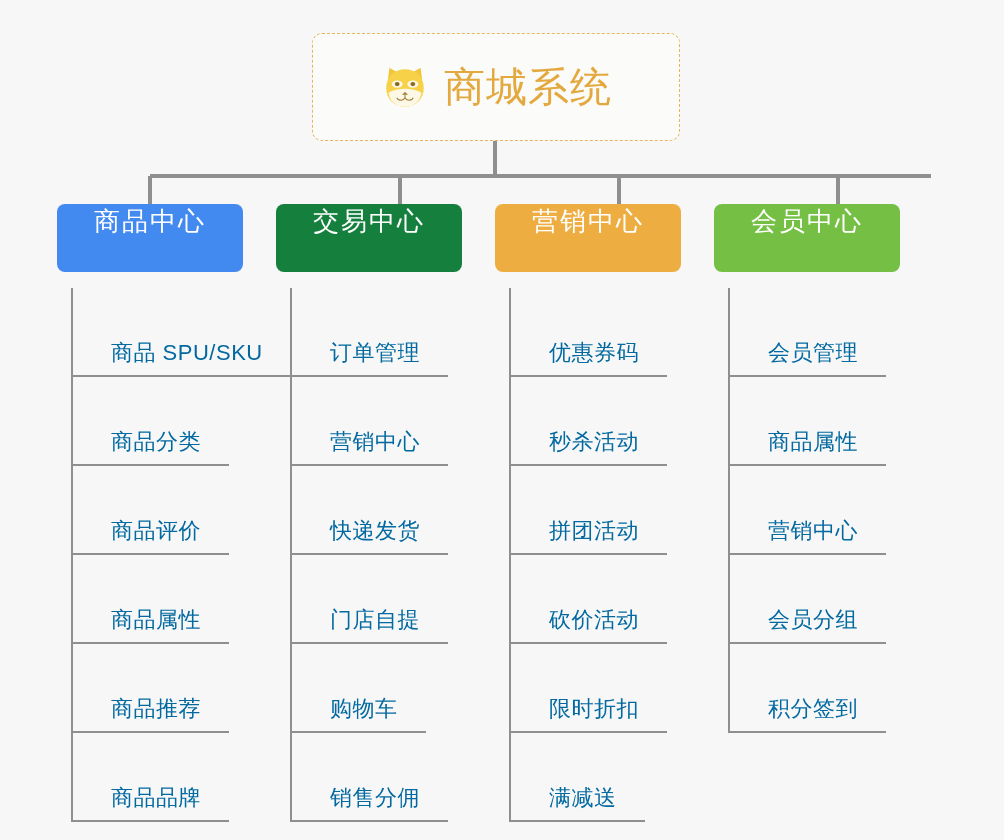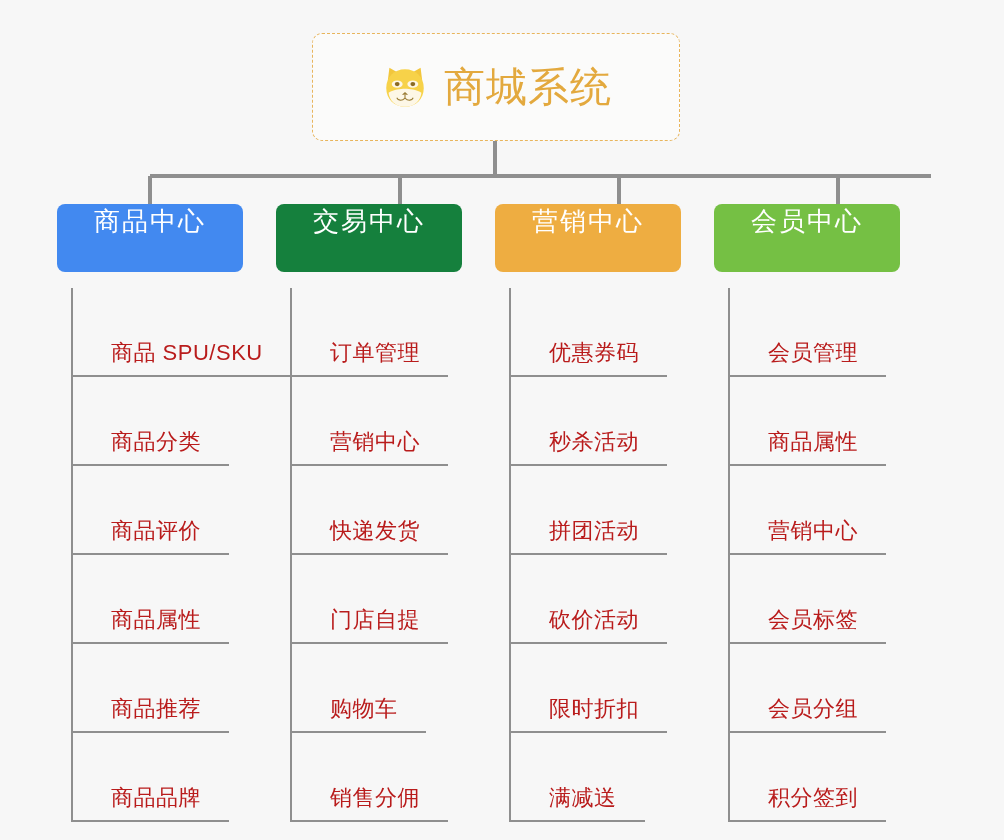--- a/index.html
+++ b/index.html
@@ -109,21 +109,21 @@
     position: relative;
   }
   .leaf-underline {
     border-bottom: 2px solid #8f8f8f;
     padding: 0 0 2px 0;
     display: inline-block;
   }
   .leaf-label {
     display: inline-block;
     font-size: 22px;
-    color: #b91c1c;
+    color: #0369a1;
     white-space: nowrap;
     padding-left: 38px;
     padding-right: 28px;
     padding-bottom: 5px;
     letter-spacing: 0.5px;
   }
 </style>
 </head>
 <body>
 
@@ -253,23 +253,20 @@
         <div class="leaf-item">
             <span class="leaf-underline"><span class="leaf-label">会员管理</span></span>
           </div>
         <div class="leaf-item">
             <span class="leaf-underline"><span class="leaf-label">商品属性</span></span>
           </div>
         <div class="leaf-item">
             <span class="leaf-underline"><span class="leaf-label">营销中心</span></span>
           </div>
         <div class="leaf-item">
-            <span class="leaf-underline"><span class="leaf-label">会员标签</span></span>
-          </div>
-        <div class="leaf-item">
             <span class="leaf-underline"><span class="leaf-label">会员分组</span></span>
           </div>
         <div class="leaf-item">
             <span class="leaf-underline"><span class="leaf-label">积分签到</span></span>
           </div>
       </div>
     </div>
 
   </div>
 </div>

